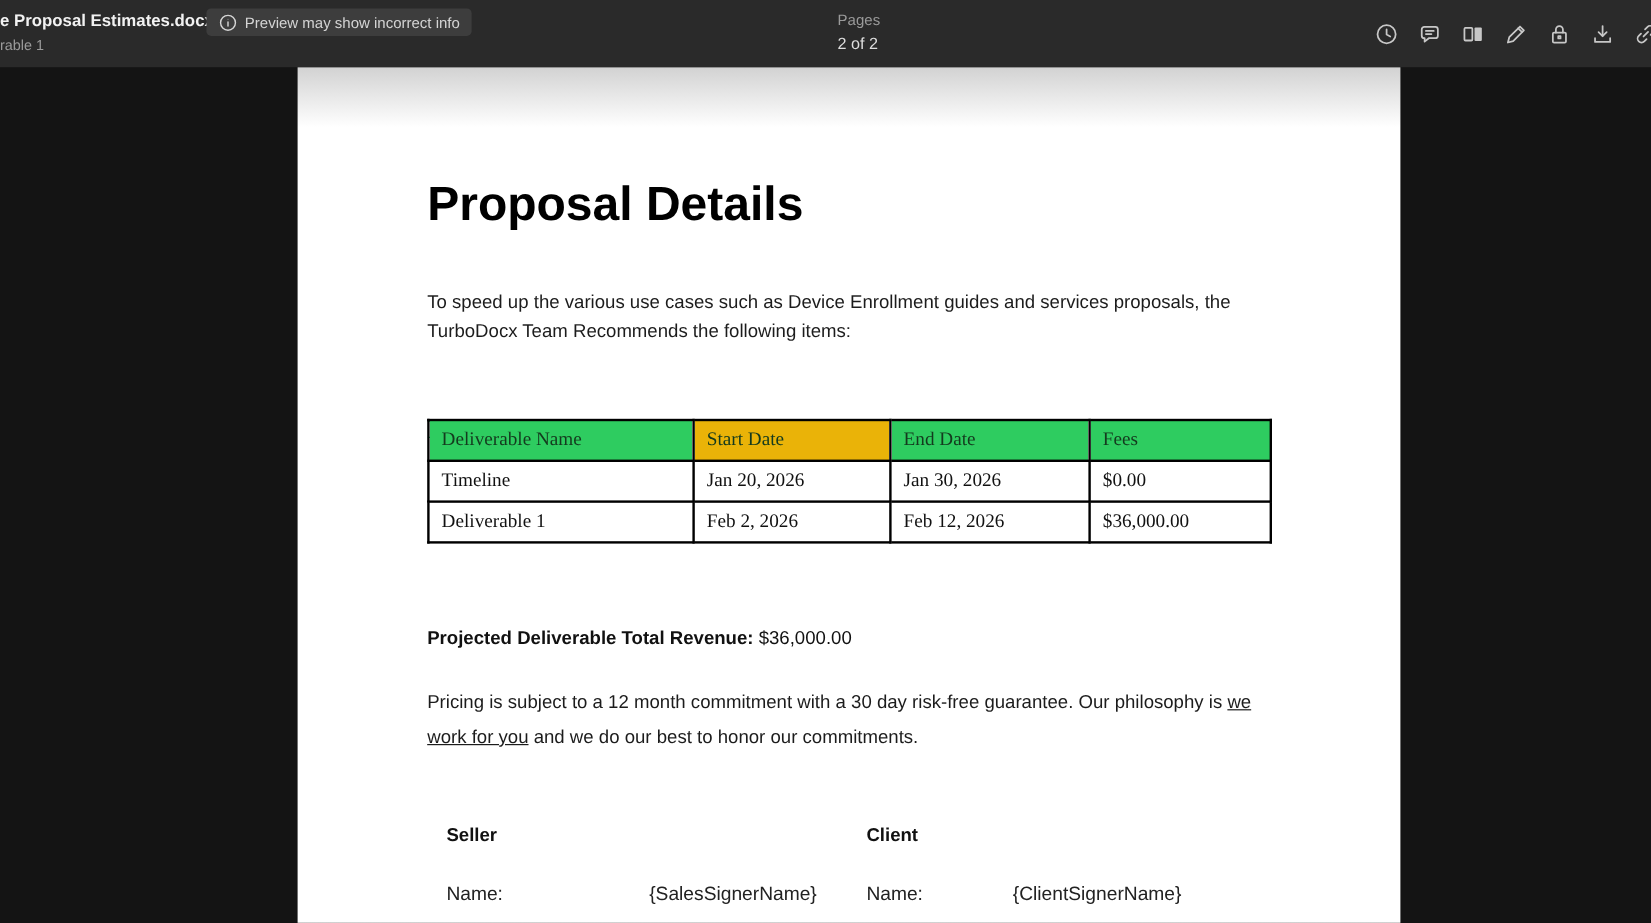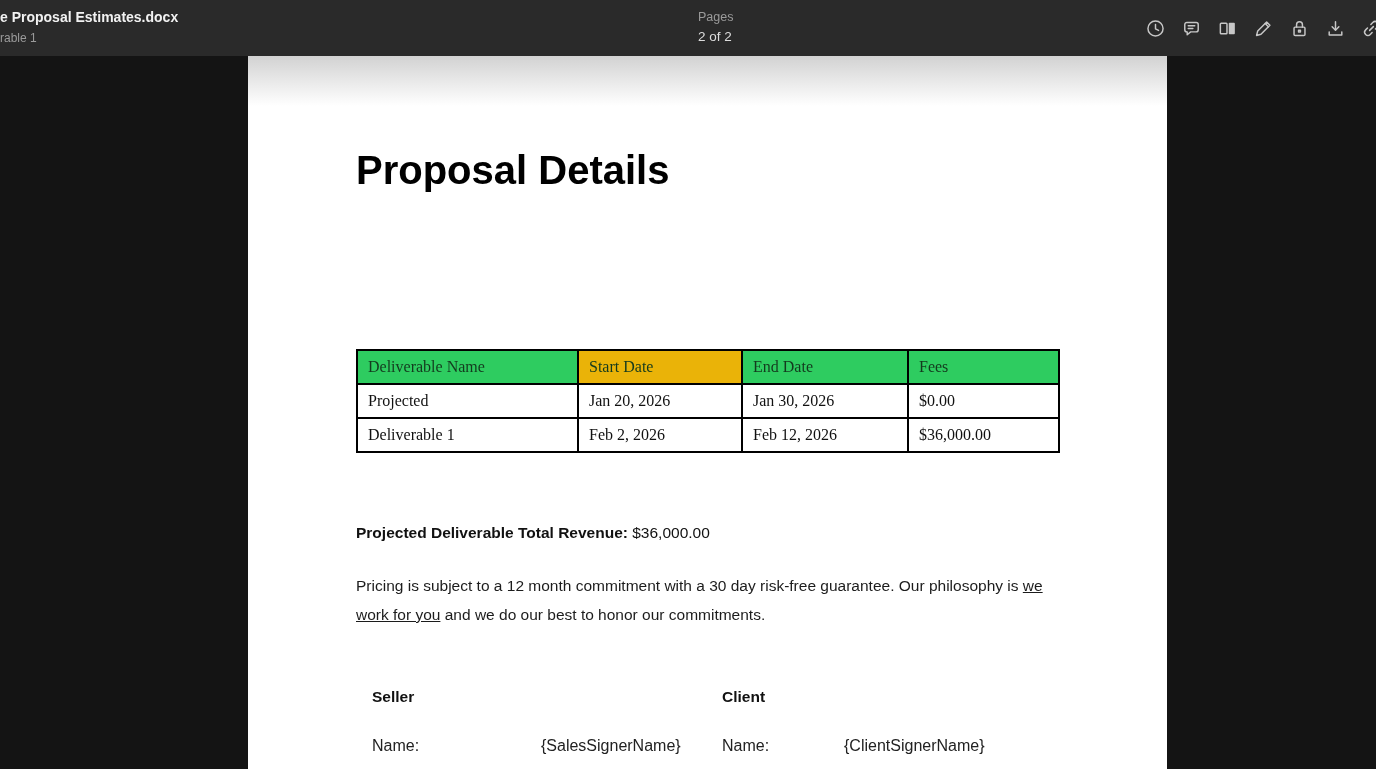--- a/index.html
+++ b/index.html
@@ -50,20 +50,28 @@
 </style>
 </head>
 <body>
 
 <header class="topbar">
   <div class="title-block">
     <div class="doc-title">e Proposal Estimates.docx</div>
     <div class="doc-subtitle">rable 1</div>
   </div>
 
+  <div class="badge">
+    <svg width="16" height="16" viewBox="0 0 16 16">
+      <circle cx="8" cy="8" r="6.2"></circle>
+      <path d="M8 7.3v3.4"></path>
+      <circle cx="8" cy="5.1" r="0.4" fill="#d4d4d4" stroke="none"></circle>
+    </svg>
+    <span>Preview may show incorrect info</span>
+  </div>
 
   <div class="pages">
     <div class="pages-label">Pages</div>
     <div class="pages-value">2 of 2</div>
   </div>
 
   <div class="toolbar-icons">
     <button class="icon-btn">
       <svg width="21" height="21" viewBox="0 0 20 20">
         <circle cx="10" cy="10" r="7.2"></circle>
@@ -110,41 +118,42 @@
       </svg>
     </button>
   </div>
 </header>
 
 <main class="preview-area">
   <div class="page">
 
     <h1 class="h1 abs" style="left:108px; top:92px;">Proposal Details</h1>
 
+    <p class="body-text abs" style="left:108px; top:185px; width:676px;">To speed up the various use cases such as Device Enrollment guides and services proposals, the TurboDocx Team Recommends the following items:</p>
 
     <h2 class="section-title abs" style="left:108px; top:257px; color:#2fbe6b;">Project Timeline</h2>
 
     <table class="timeline abs" style="left:108px; top:293px;">
       <colgroup>
         <col style="width:221px">
           <col style="width:164px">
           <col style="width:166px">
           <col style="width:151px">
       </colgroup>
       <thead>
         <tr style="background:#2ecc60; color:#143a1e;">
           <th style="background:#2ecc60">Deliverable Name</th>
           <th style="background:#eab308">Start Date</th>
           <th style="background:#2ecc60">End Date</th>
           <th style="background:#2ecc60">Fees</th>
         </tr>
       </thead>
       <tbody>
         <tr>
-          <td>Projected</td>
+          <td>Timeline</td>
           <td>Jan 20, 2026</td>
           <td>Jan 30, 2026</td>
           <td>$0.00</td>
         </tr>
         <tr>
           <td>Deliverable 1</td>
           <td>Feb 2, 2026</td>
           <td>Feb 12, 2026</td>
           <td>$36,000.00</td>
         </tr>

